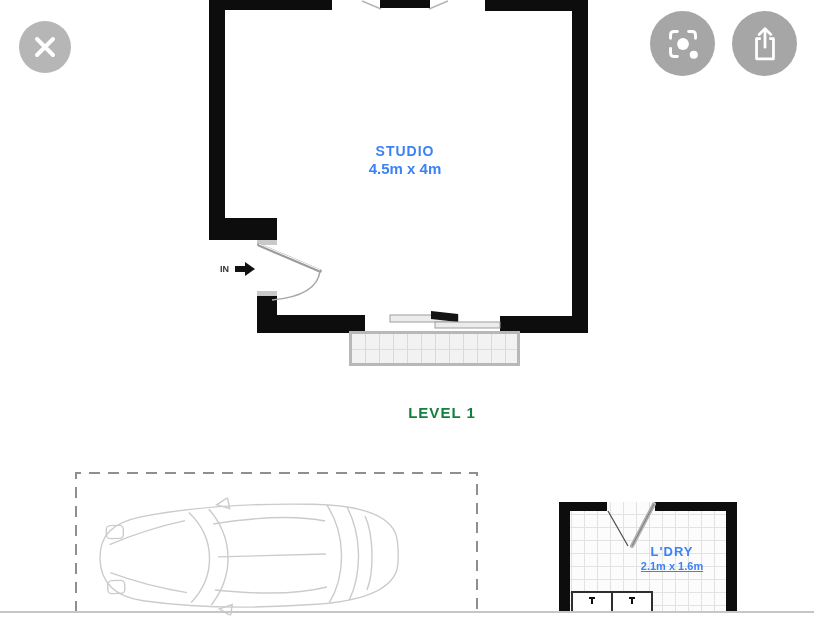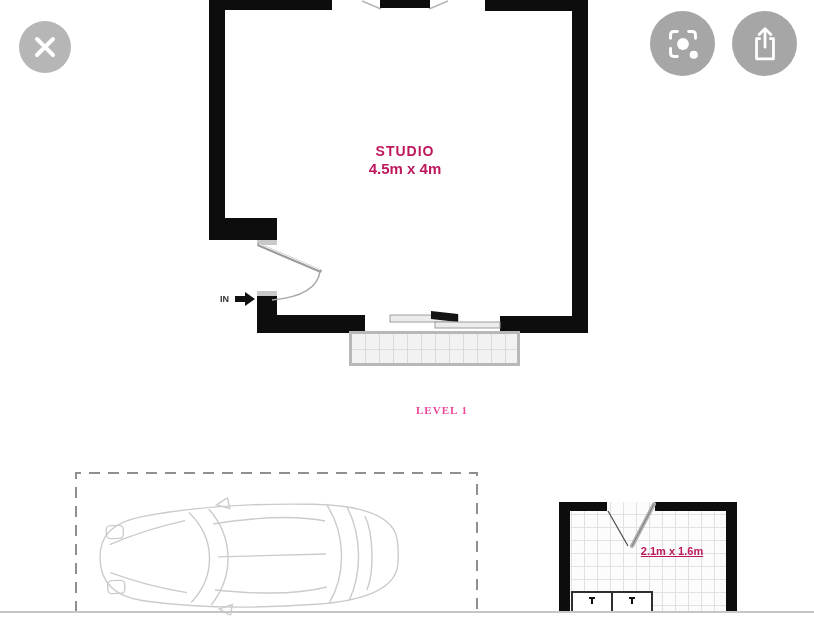--- a/index.html
+++ b/index.html
@@ -16,28 +16,28 @@
   .circle-btn {
     position:absolute; border-radius:50%;
     display:flex; align-items:center; justify-content:center;
     cursor:pointer;
   }
   #close-btn { left:19px; top:21px; width:52px; height:52px; background:#b6b6b6; }
   #lens-btn  { left:650px; top:11px; width:65px; height:65px; background:#a6a6a6; }
   #share-btn { left:732px; top:11px; width:65px; height:65px; background:#a6a6a6; }
 
   
-  .room-label { position:absolute; text-align:center; color:#be185d; }
+  .room-label { position:absolute; text-align:center; color:#3b82f6; }
   #studio-label { left:330px; top:143px; width:150px; }
   #studio-label .rname { font-size:14px; font-weight:bold; letter-spacing:1px; }
   #studio-label .rdims { font-size:15px; font-weight:bold; margin-top:1px; }
-  #level-label { left:382px; top:404px; width:120px; font-size:11px;
-                 font-weight:bold; letter-spacing:1px; color:#ec4899;font-family:Liberation Serif, serif; }
+  #level-label { left:382px; top:404px; width:120px; font-size:15px;
+                 font-weight:bold; letter-spacing:1px; color:#15803d; }
   #in-label { left:220px; top:261px; font-size:9px; font-weight:bold; color:#333;
-              display:flex; align-items:center; gap:5px;margin-top:30px; }
+              display:flex; align-items:center; gap:5px; }
   #ldry-label { left:597px; top:544px; width:150px; }
   #ldry-label .rname { font-size:13px; font-weight:bold; letter-spacing:1px; }
   #ldry-label .rdims { font-size:11px; font-weight:bold; margin-top:1px;text-decoration:underline; }
 
   
   #deck {
     left:349px; top:331px; width:171px; height:35px;
     border:3px solid #b8b8b8; background:#f2f2f2;
     background-image:
       repeating-linear-gradient(90deg, rgba(0,0,0,0) 0 13px, #d9d9d9 13px 14px),
@@ -113,20 +113,21 @@
   <div class="room-label" id="level-label">LEVEL 1</div>
 
   <div>
     <div class="abs" id="ldry-floor"></div>
     <div class="wall" style="left:559px; top:502px; width:11px; height:110px;"></div>
     <div class="wall" style="left:559px; top:502px; width:48px; height:9px;"></div>
     <div class="wall" style="left:655px; top:502px; width:82px; height:9px;"></div>
     <div class="wall" style="left:726px; top:502px; width:11px; height:110px;"></div>
 
     <div class="room-label" id="ldry-label">
+      <div class="rname">L'DRY</div>
       <div class="rdims">2.1m x 1.6m</div>
     </div>
 
     <div class="abs" id="appliances">
       <div class="appliance">
           <span class="tap-mark"></span>
         </div>
       <div class="appliance">
           <span class="tap-mark"></span>
         </div>

